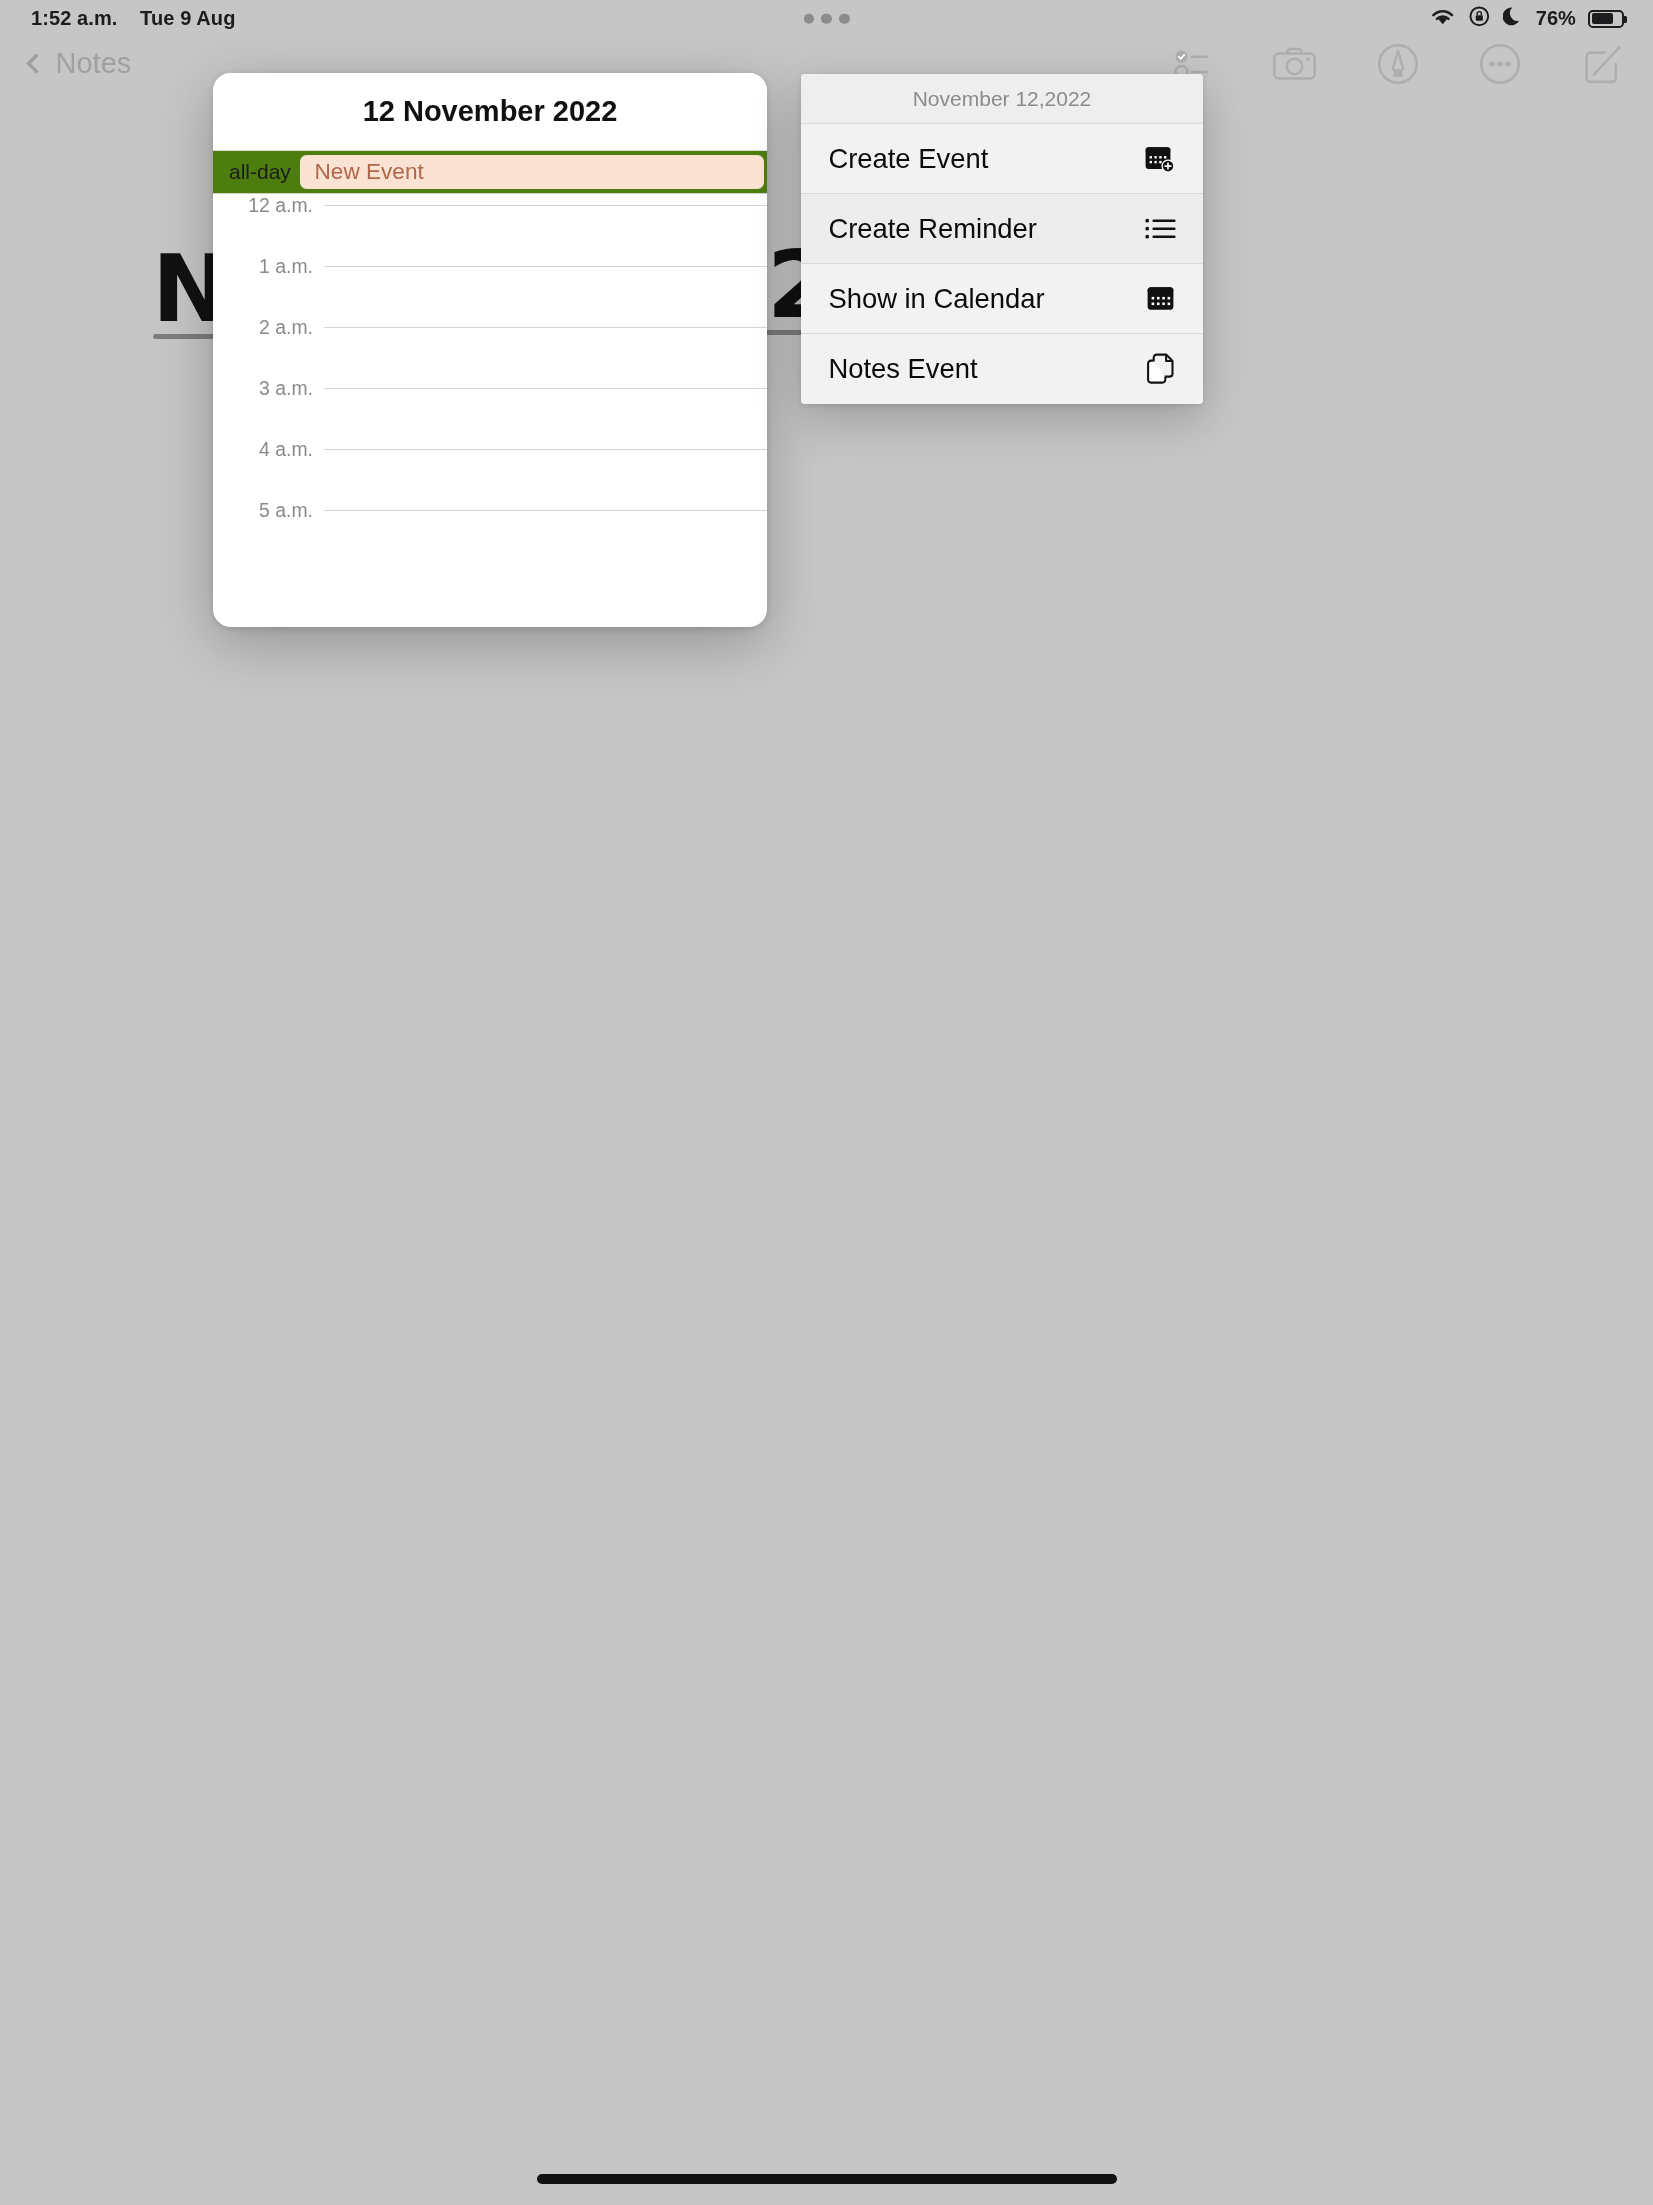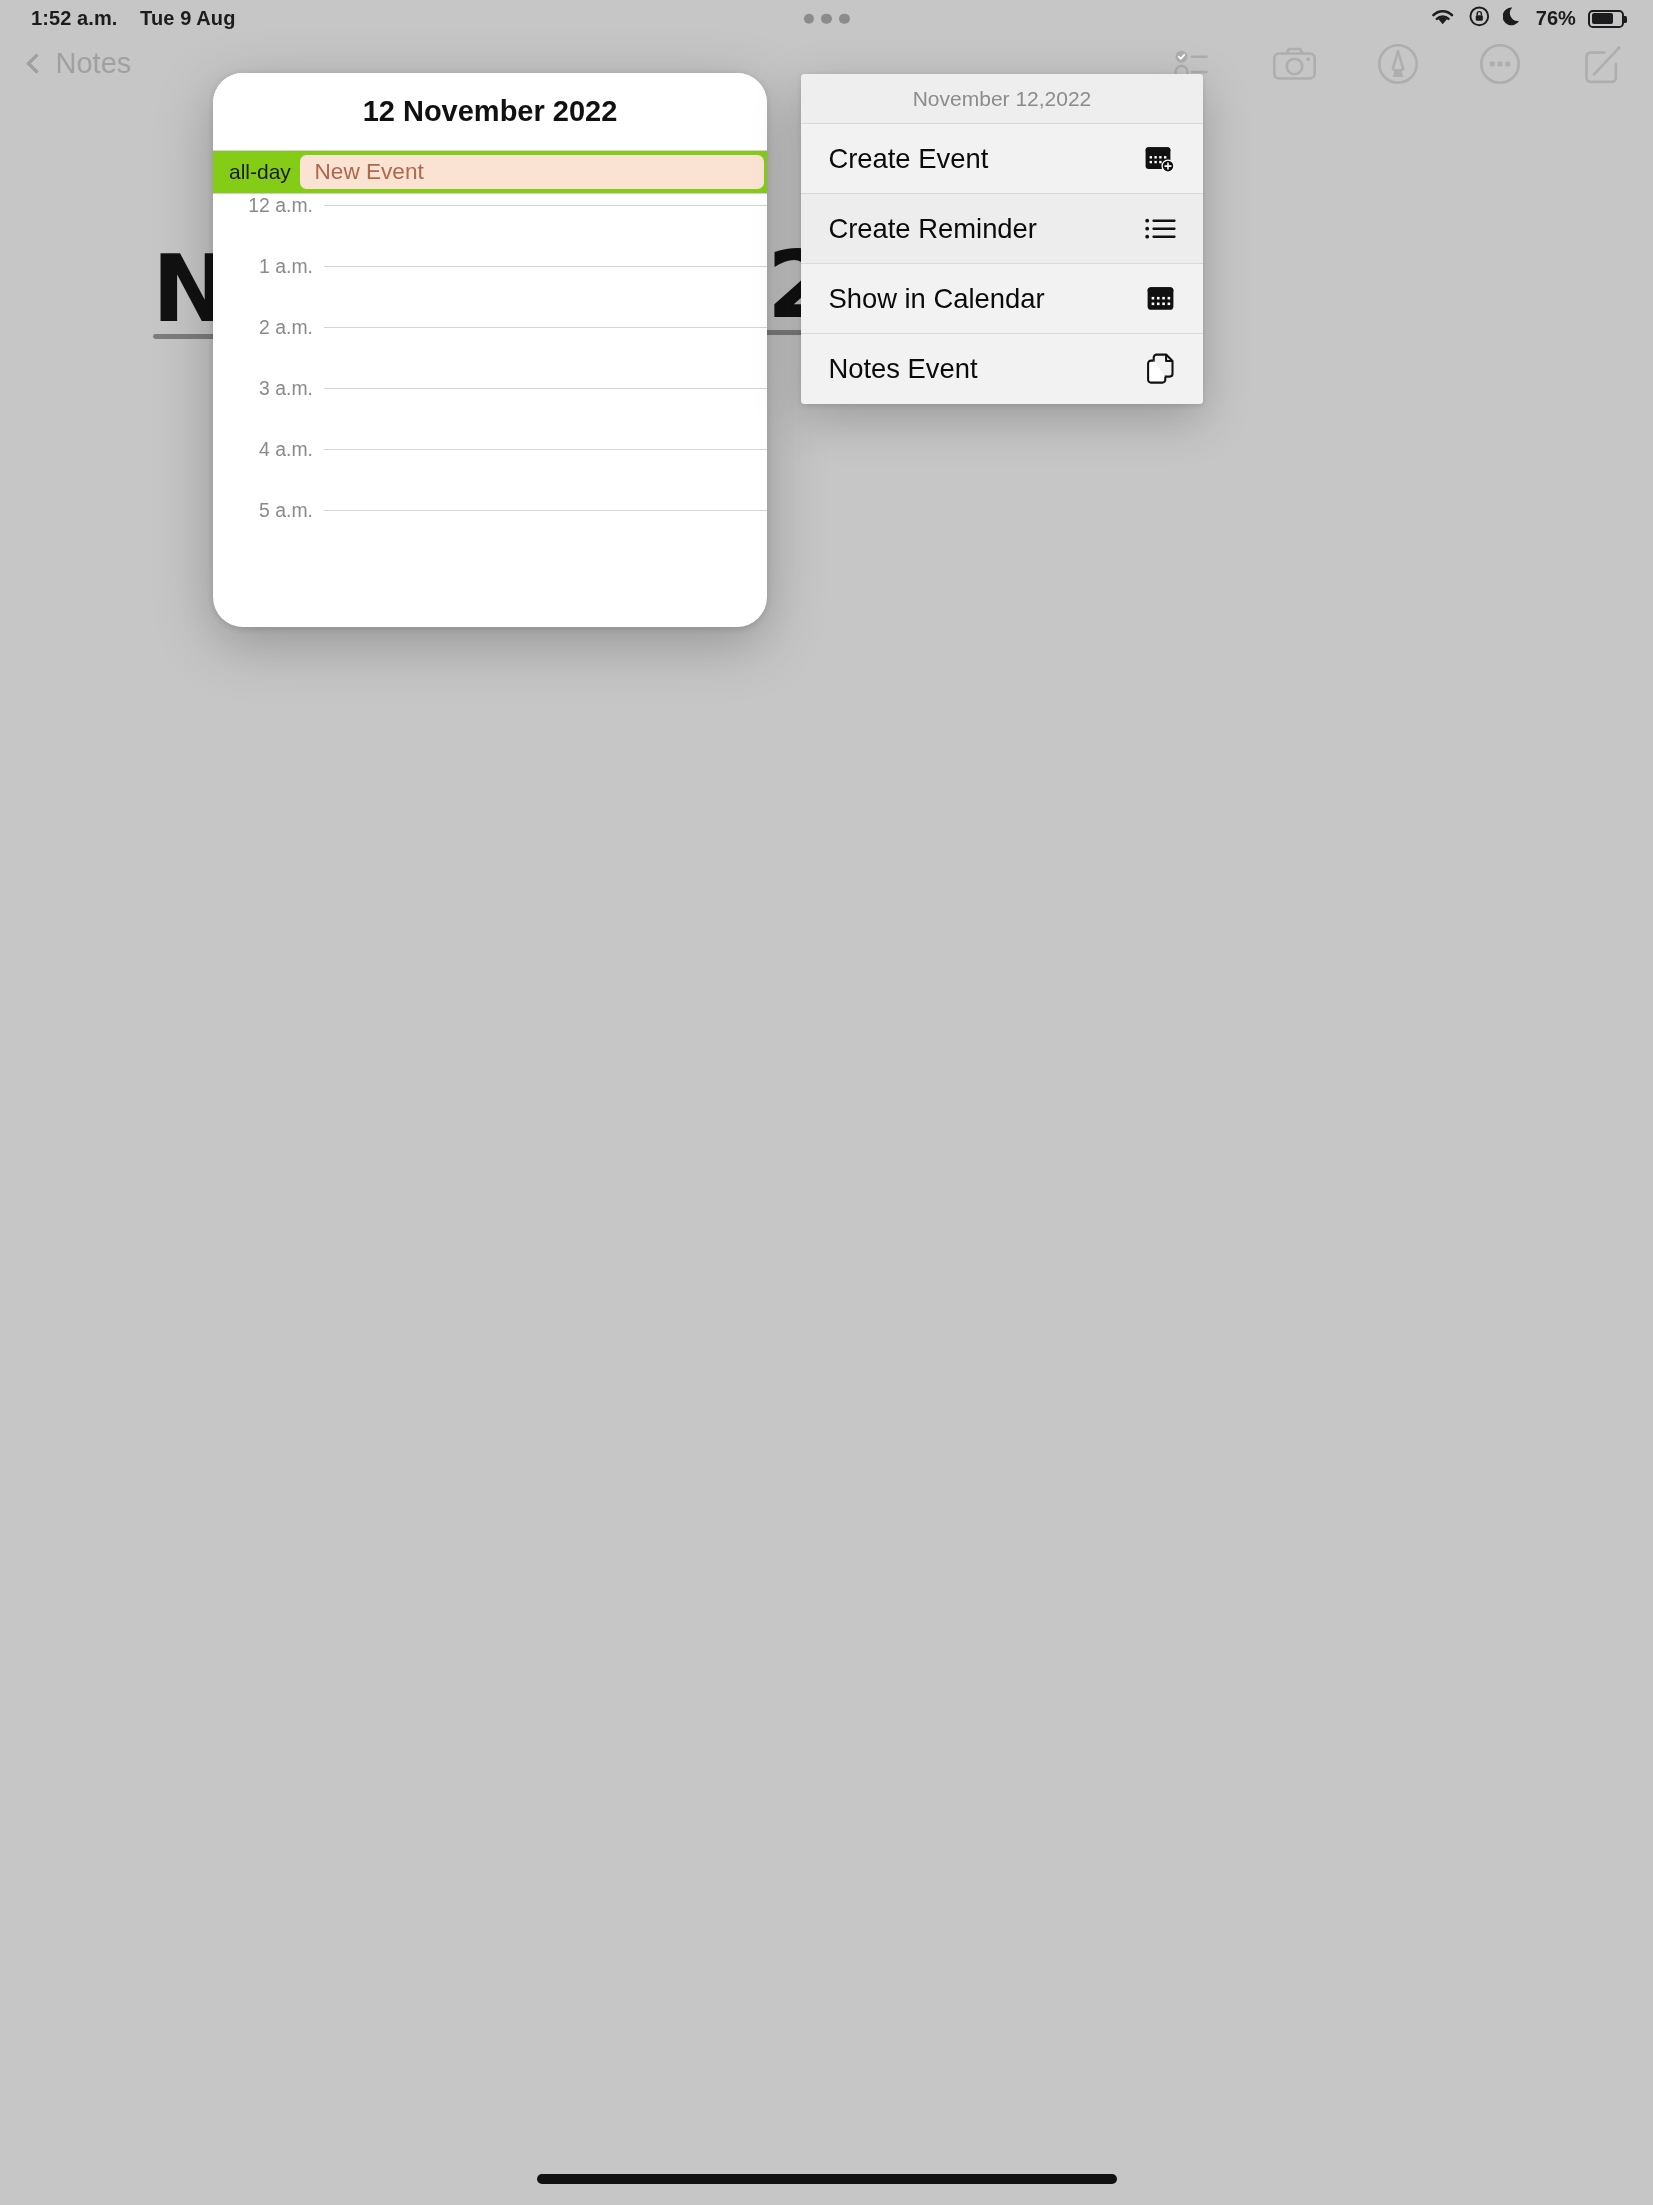--- a/index.html
+++ b/index.html
@@ -104,33 +104,33 @@
   }
   .ul-left { left:153px; top:232px; width:105px; }
   .ul-right { left:743px; top:228px; width:105px; }
 
   
   .cal-pop {
     position:absolute;
     left:213px; top:73px;
     width:554px; height:554px;
     background:#ffffff;
-    border-radius:30px;
+    border-radius:18px;
     box-shadow:0 16px 57px rgba(0,0,0,0.25), 0 1.6px 6.5px rgba(0,0,0,0.12);
     overflow:hidden;
   }
   .cal-title {
     height:77px;
     display:flex; align-items:center; justify-content:center;
     font-size:29px; font-weight:bold; color:#111;
     background:#fff;
   }
   .allday-row {
     height:44px;
-    background:#84cc16;
+    background:#4d7c0f;
     display:flex; align-items:center;
     padding:0 0 0 16px;
     border-top:0.8px solid #d6d6d8;
     border-bottom:0.8px solid #d0d0d2;
   }
   .allday-label {
     font-size:21px; color:#1c1c1e;
     width:71px; flex:none;
   }
   .allday-event {

